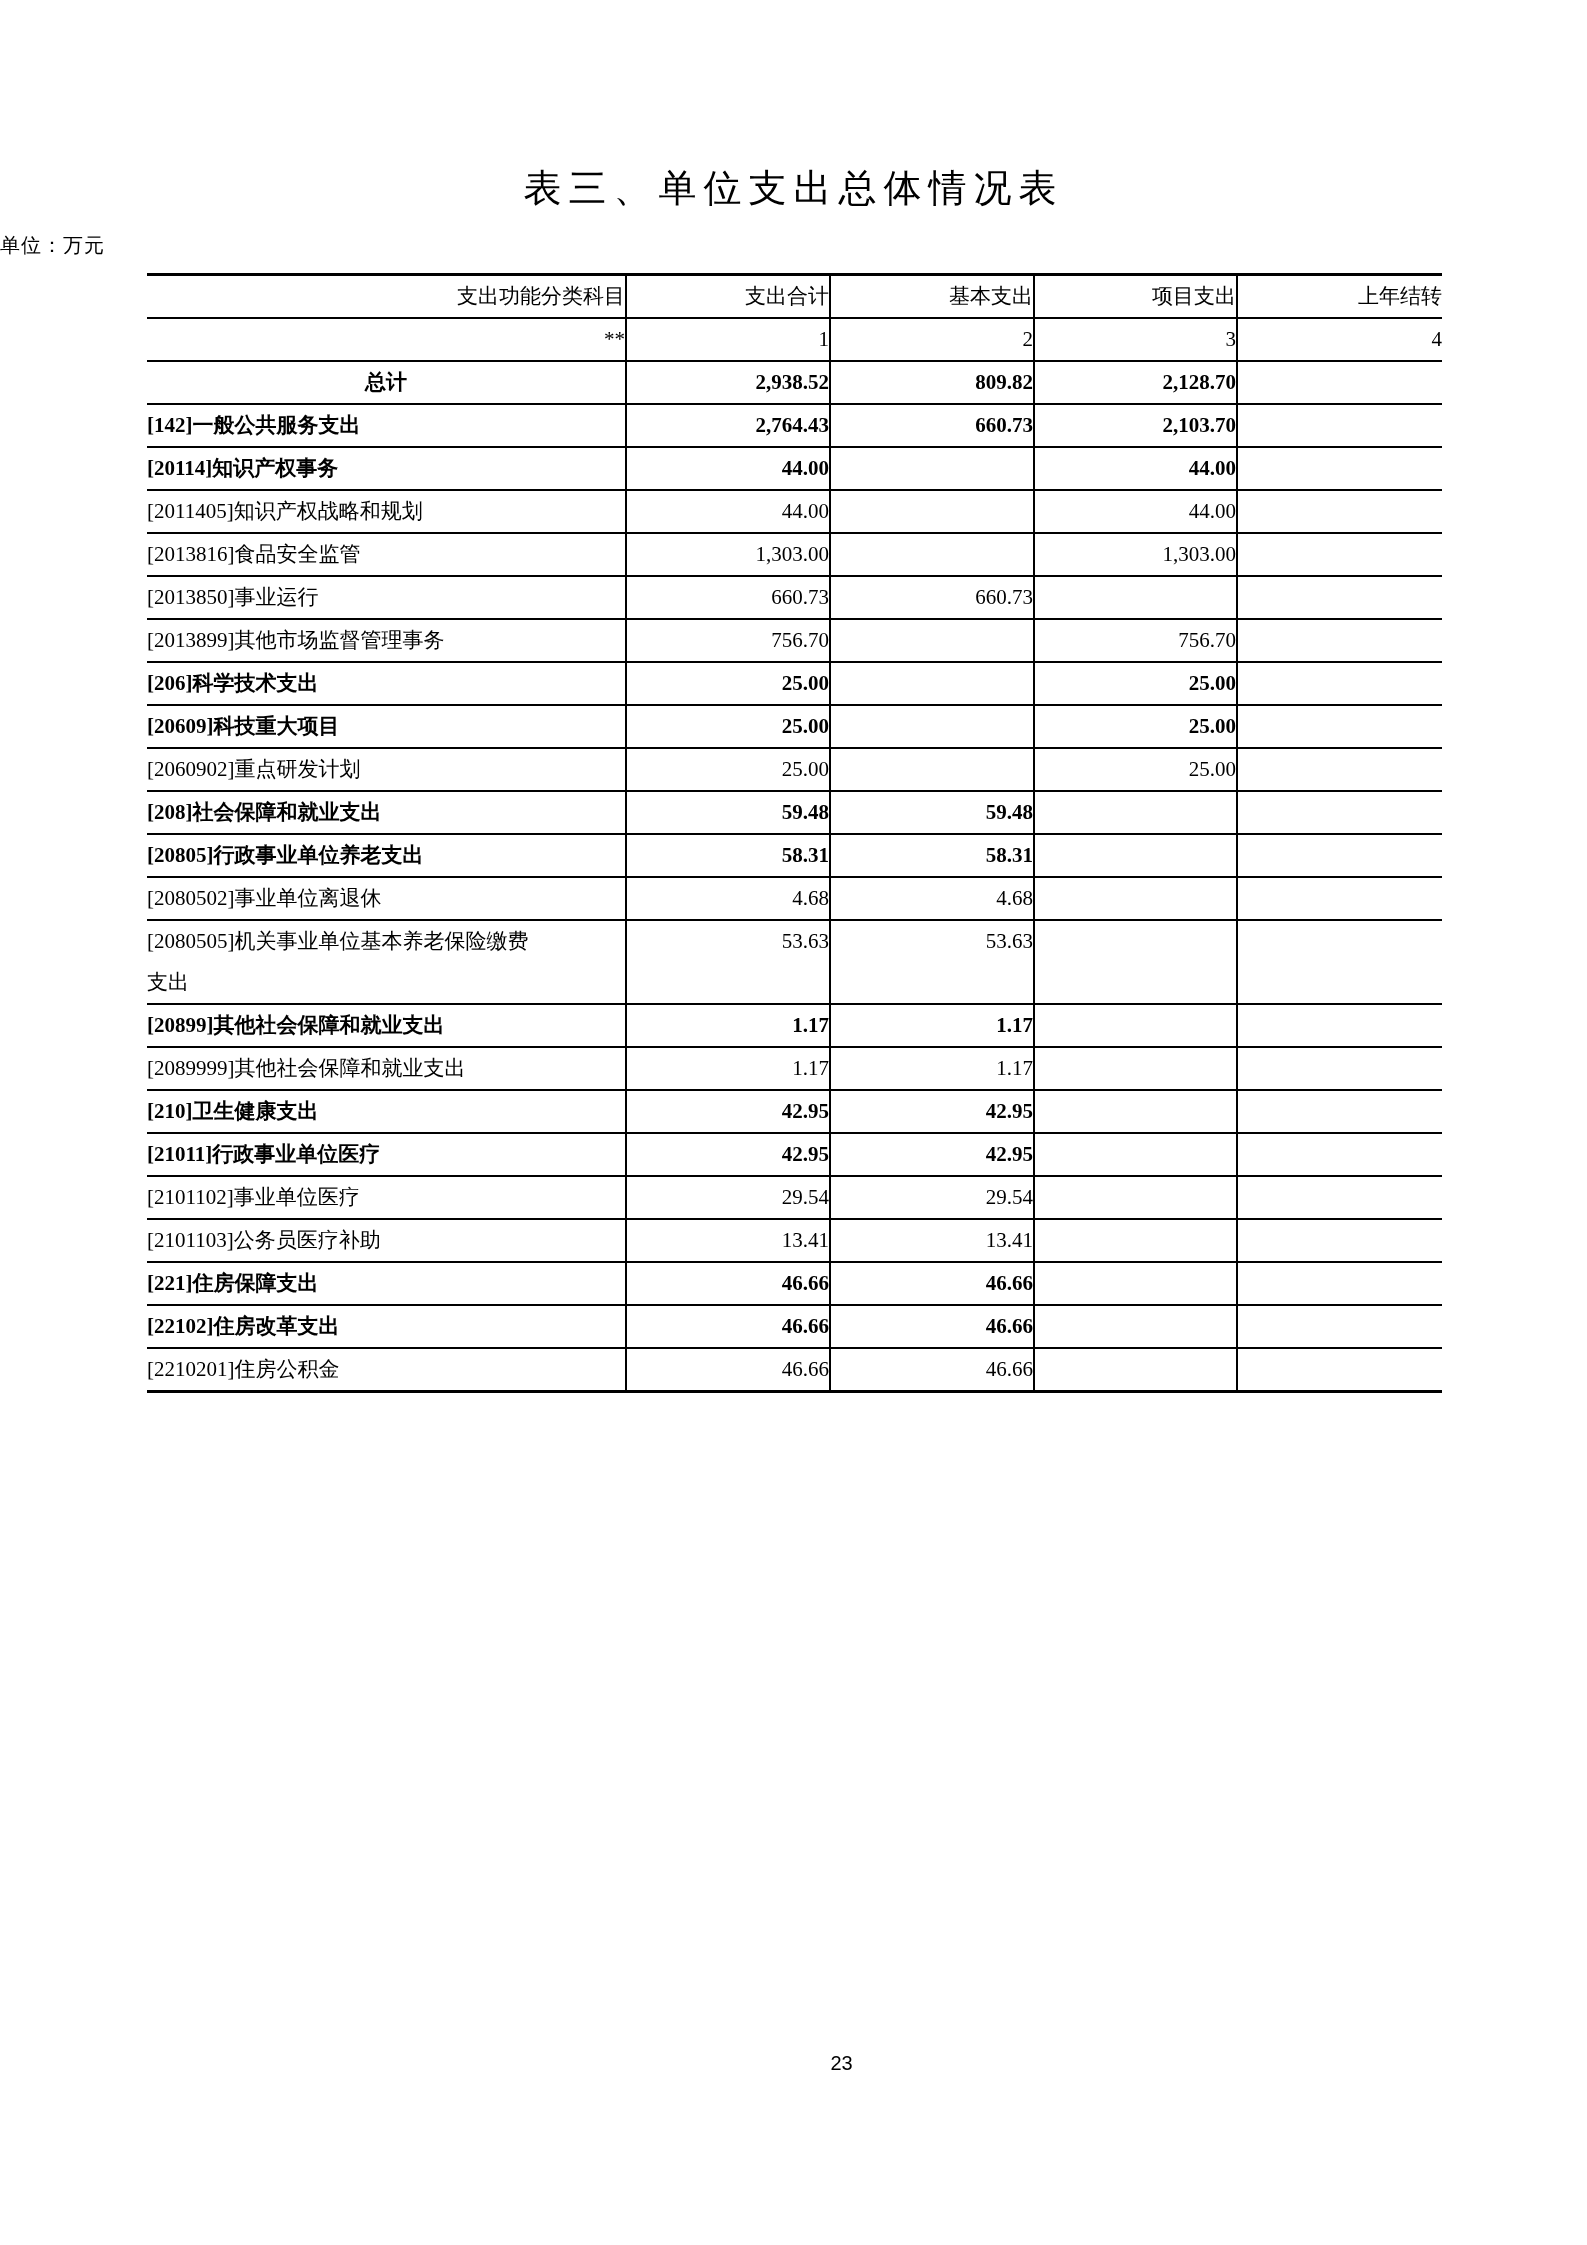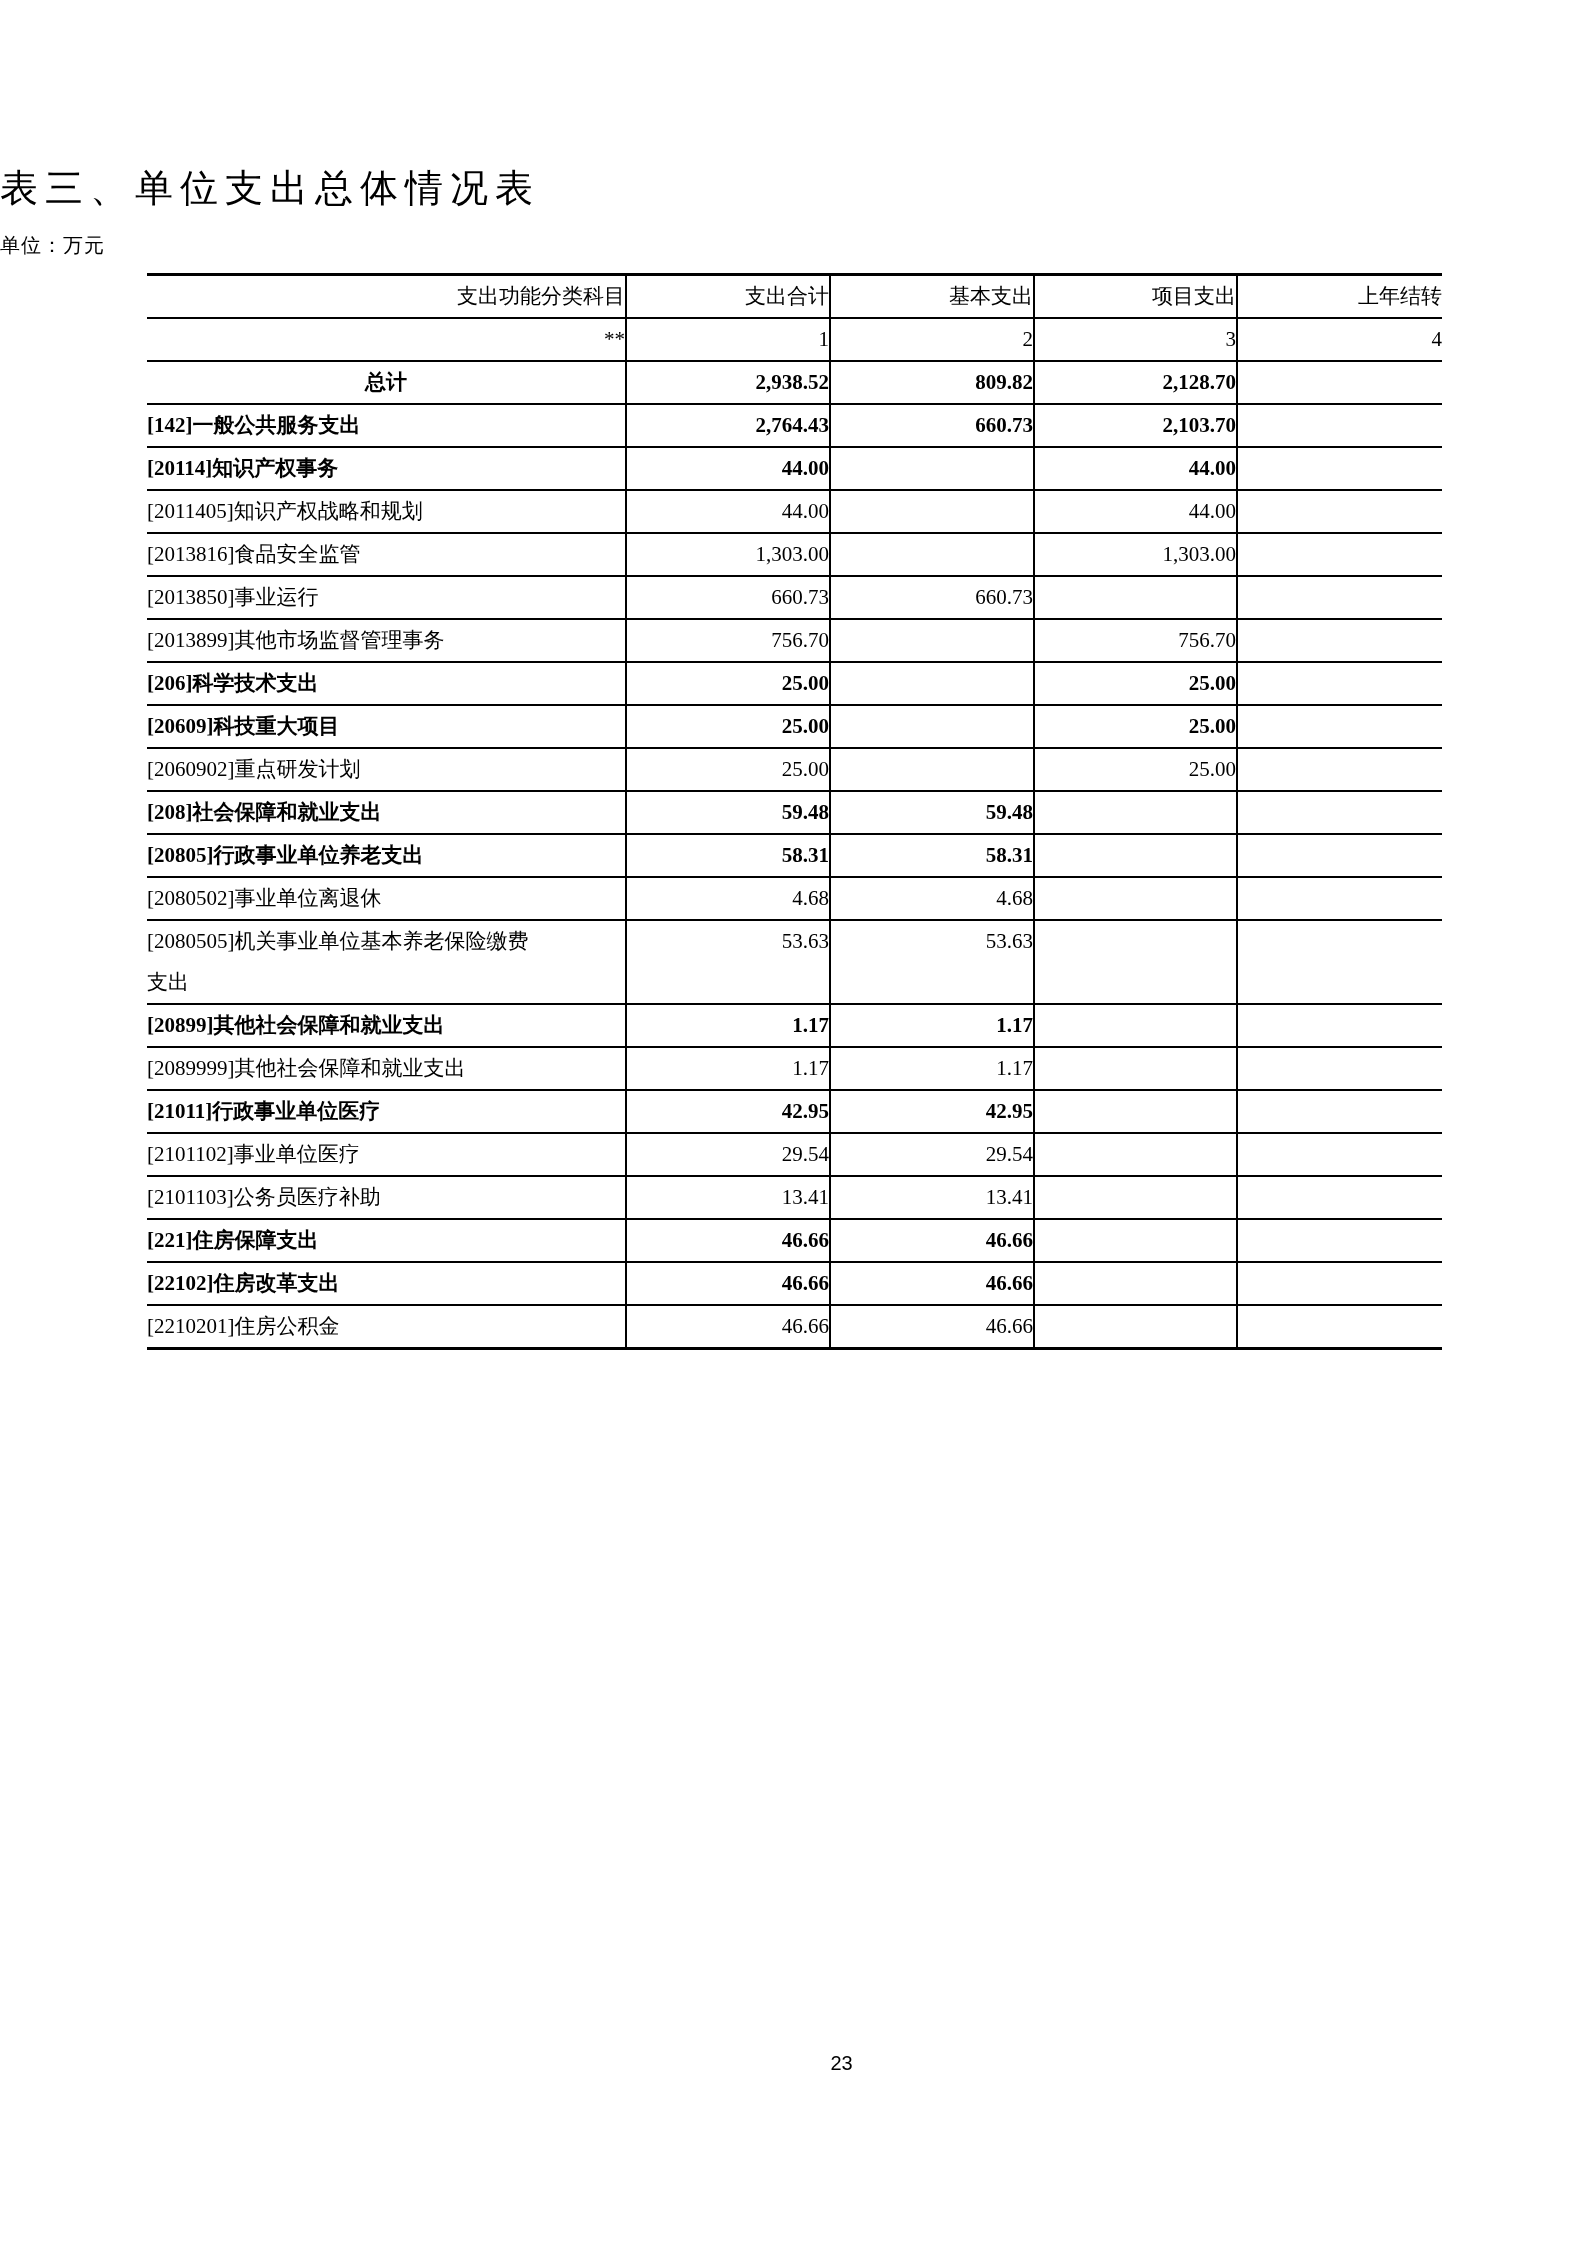--- a/index.html
+++ b/index.html
@@ -6,21 +6,21 @@
   .page {
     position:relative;
     width:1587px; height:2245px;
     background:#ffffff;
     color:#000;
     font-family:"Liberation Serif","DejaVu Serif",serif;
     overflow:hidden;
   }
   .title {
     position:absolute; top:163px; left:0; width:100%;
-    text-align:left;
+    text-align:center;
     font-size:38px; font-weight:400;
     letter-spacing:7px;
     margin:0;
   }
   .unit-label {
     position:absolute; top:232px; left:0; width:1442px;
     font-size:20px;
     letter-spacing:1px;
   }
   table.budget {
@@ -211,20 +211,27 @@
           <td class="num"></td>
         </tr>
         <tr class="">
           <td class="name">[2089999]其他社会保障和就业支出</td>
           <td class="num">1.17</td>
           <td class="num">1.17</td>
           <td class="num"></td>
           <td class="num"></td>
         </tr>
         <tr class="bold">
+          <td class="name">[210]卫生健康支出</td>
+          <td class="num">42.95</td>
+          <td class="num">42.95</td>
+          <td class="num"></td>
+          <td class="num"></td>
+        </tr>
+        <tr class="bold">
           <td class="name">[21011]行政事业单位医疗</td>
           <td class="num">42.95</td>
           <td class="num">42.95</td>
           <td class="num"></td>
           <td class="num"></td>
         </tr>
         <tr class="">
           <td class="name">[2101102]事业单位医疗</td>
           <td class="num">29.54</td>
           <td class="num">29.54</td>

